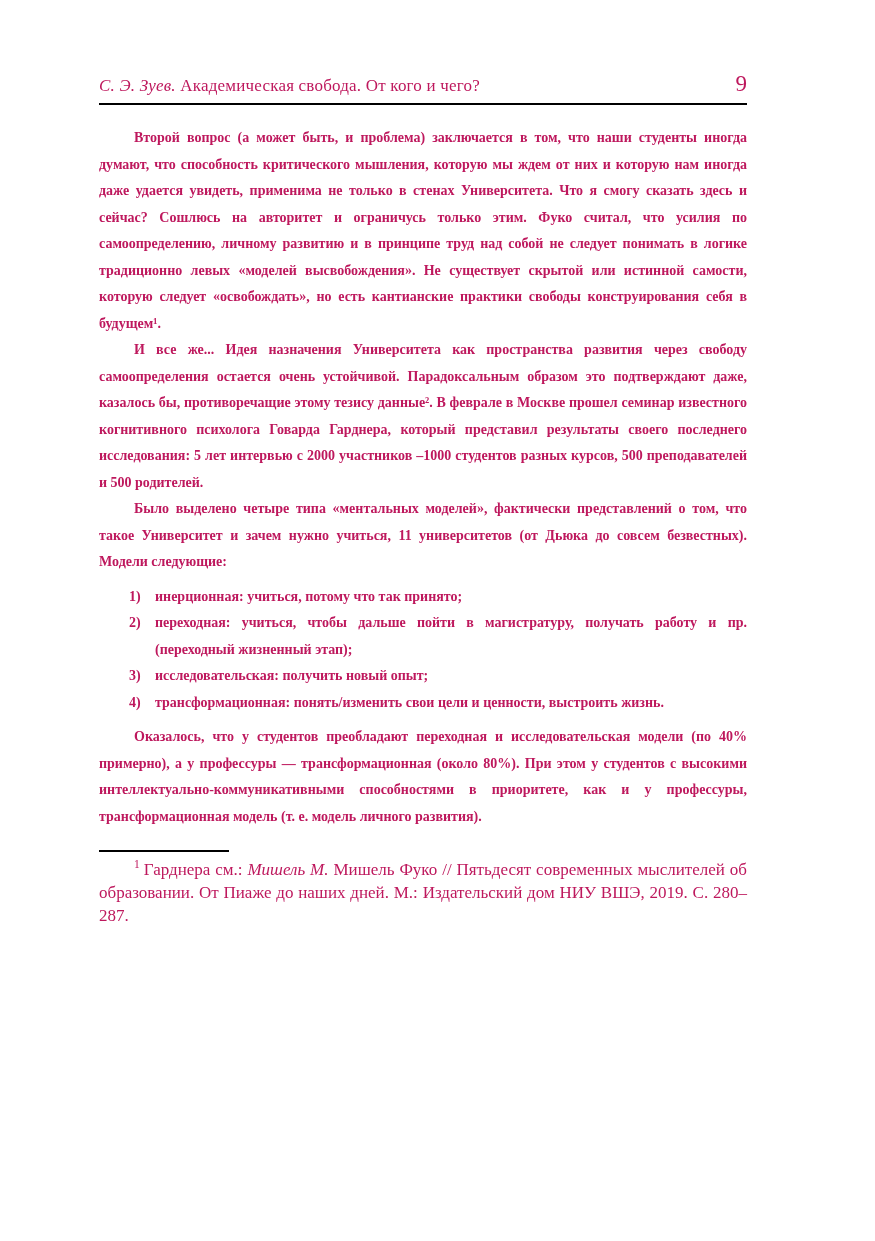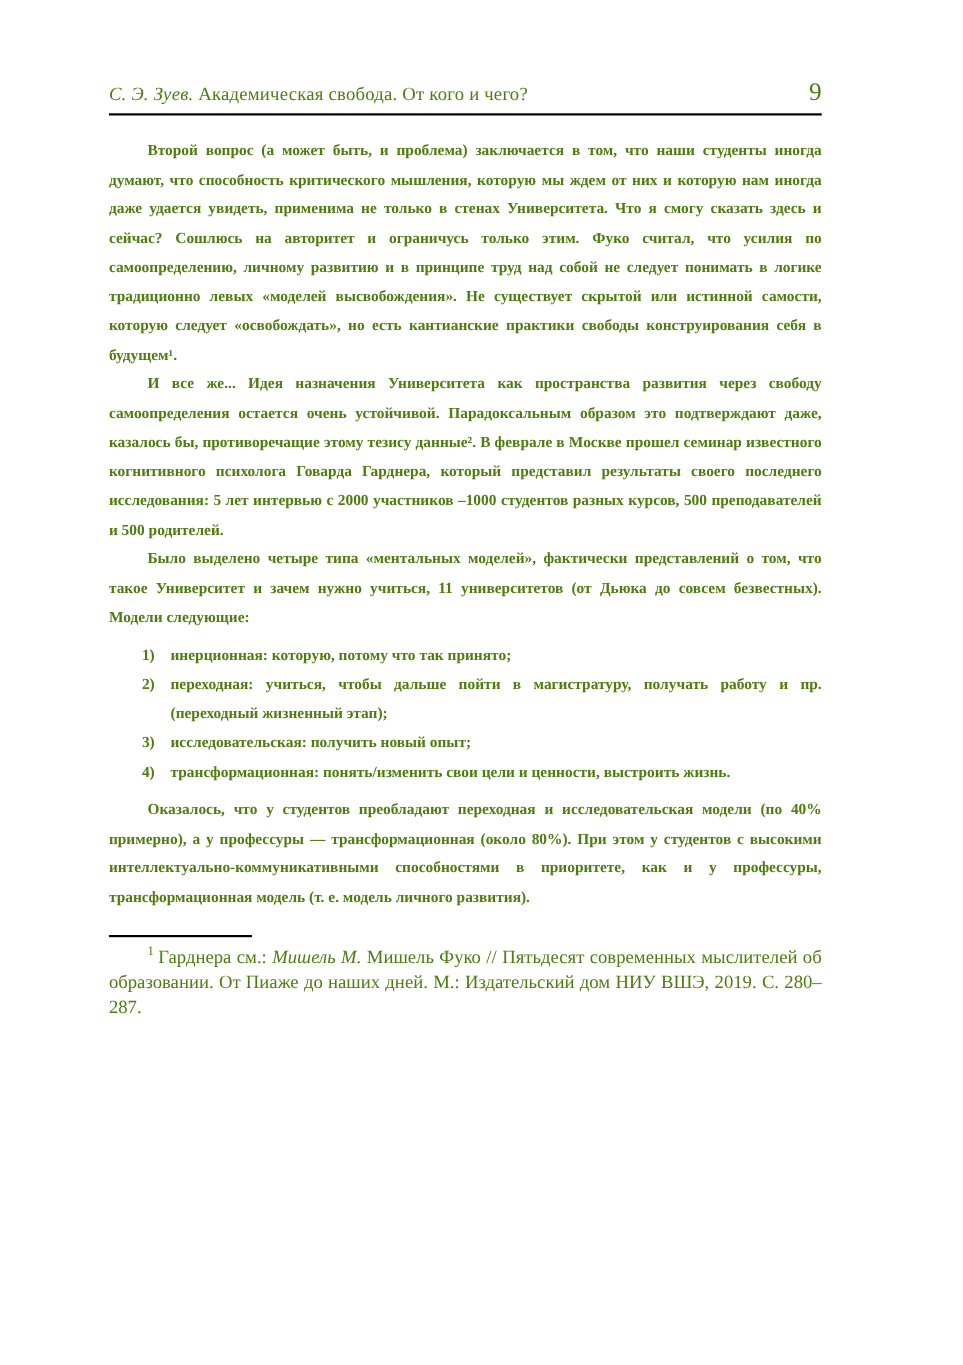--- a/index.html
+++ b/index.html
@@ -5,21 +5,21 @@
   html, body {
     margin: 0;
     padding: 0;
     background: #ffffff;
   }
   .page {
     position: relative;
     width: 875px;
     height: 1241px;
     background: #ffffff;
-    color: #4d7c0f;
+    color: #be185d;
     font-family: "Liberation Serif", "DejaVu Serif", serif;
     overflow: hidden;
     box-sizing: border-box;
   }
   .content {
     margin-left: 99px;
     width: 648px;
   }
 
   
@@ -125,21 +125,21 @@
     </header>
 
     <main class="page-body">
       <p class="body-para">Второй вопрос (а может быть, и проблема) заключается в том, что наши студенты иногда думают, что способность критического мышления, которую мы ждем от них и которую нам иногда даже удается увидеть, применима не только в стенах Университета. Что я смогу сказать здесь и сейчас? Сошлюсь на авторитет и ограничусь только этим. Фуко считал, что усилия по самоопределению, личному развитию и в принципе труд над собой не следует понимать в логике традиционно левых «моделей высвобождения». Не существует скрытой или истинной самости, которую следует «освобождать», но есть кантианские практики свободы конструирования себя в будущем¹.</p>
       <p class="body-para">И все же... Идея назначения Университета как пространства развития через свободу самоопределения остается очень устойчивой. Парадоксальным образом это подтверждают даже, казалось бы, противоречащие этому тезису данные². В феврале в Москве прошел семинар известного когнитивного психолога Говарда Гарднера, который представил результаты своего последнего исследования: 5 лет интервью с 2000 участников –1000 студентов разных курсов, 500 преподавателей и 500 родителей.</p>
       <p class="body-para">Было выделено четыре типа «ментальных моделей», фактически представлений о том, что такое Университет и зачем нужно учиться, 11 университетов (от Дьюка до совсем безвестных). Модели следующие:</p>
 
       <ol class="model-list">
         <li>
           <span class="li-marker">1)</span>
-          <span class="li-text">инерционная: которую, потому что так принято;</span>
+          <span class="li-text">инерционная: учиться, потому что так принято;</span>
         </li>
         <li>
           <span class="li-marker">2)</span>
           <span class="li-text">переходная: учиться, чтобы дальше пойти в магистратуру, получать работу и пр. (переходный жизненный этап);</span>
         </li>
         <li>
           <span class="li-marker">3)</span>
           <span class="li-text">исследовательская: получить новый опыт;</span>
         </li>
         <li>

